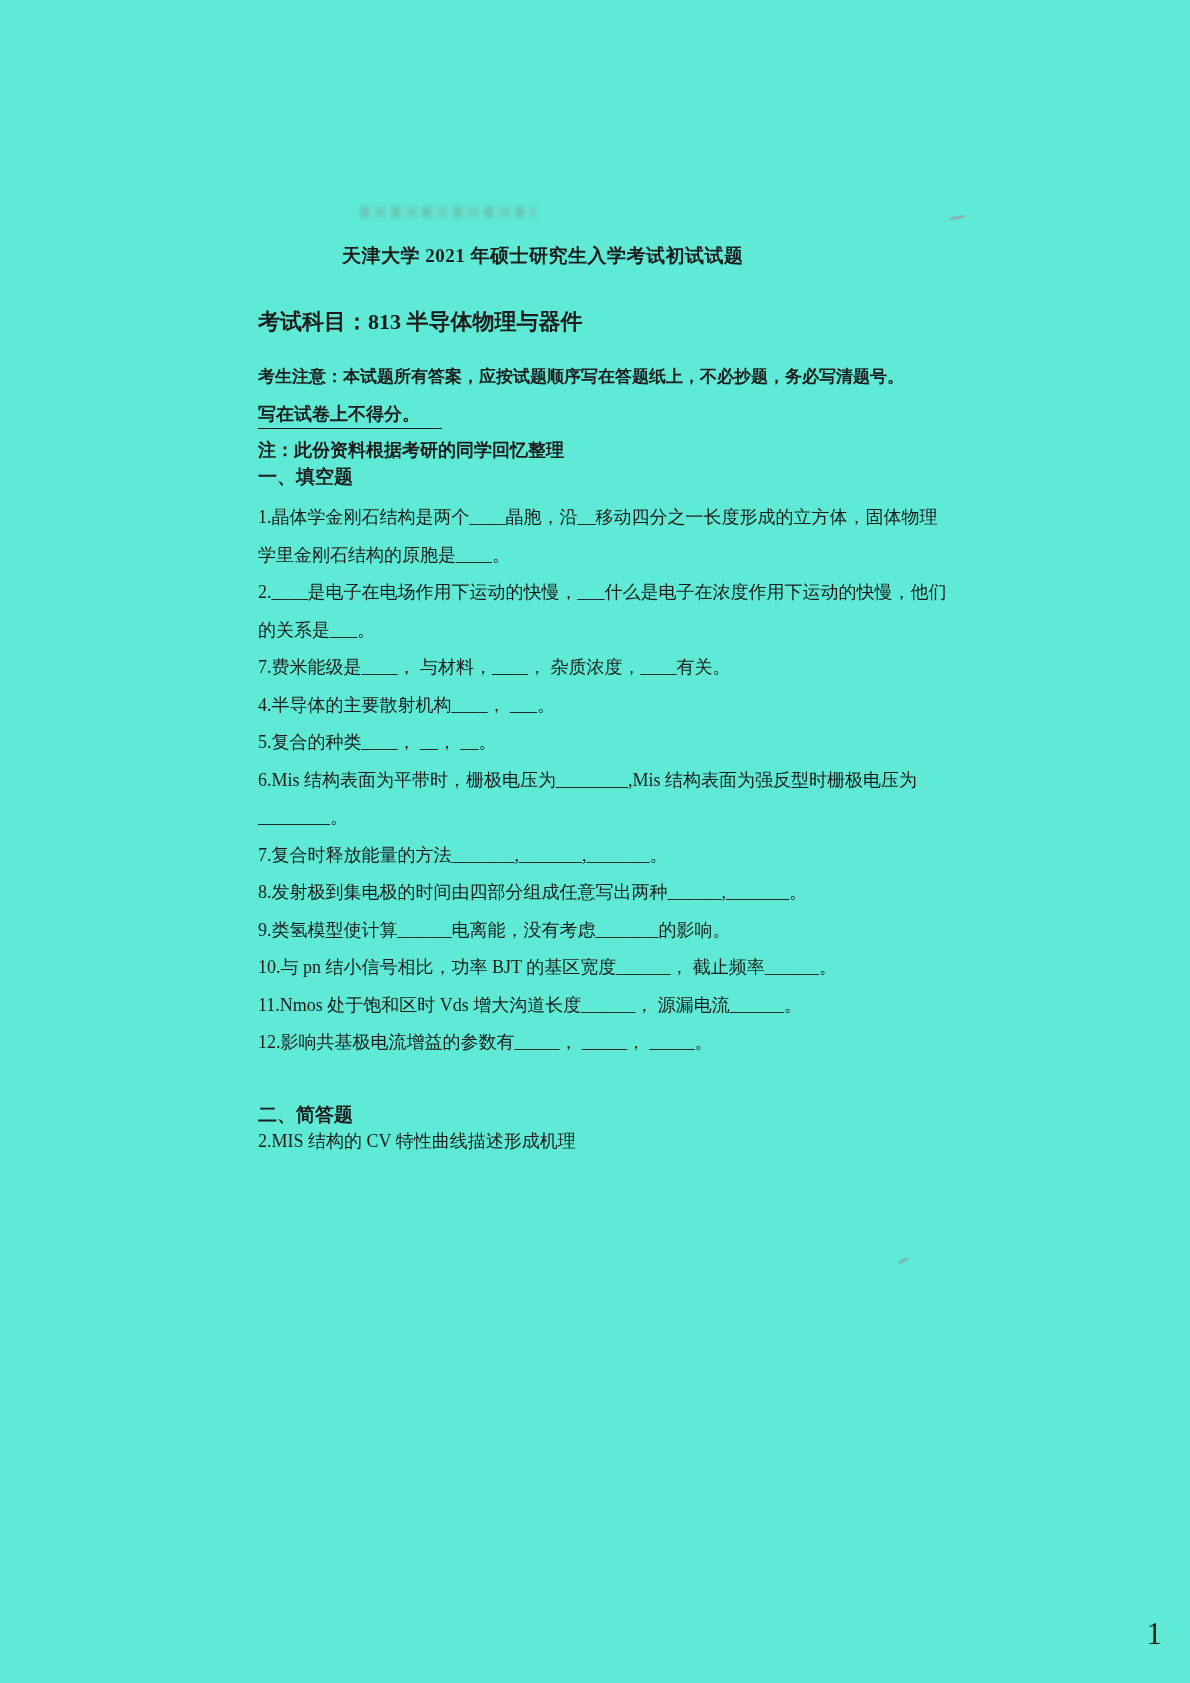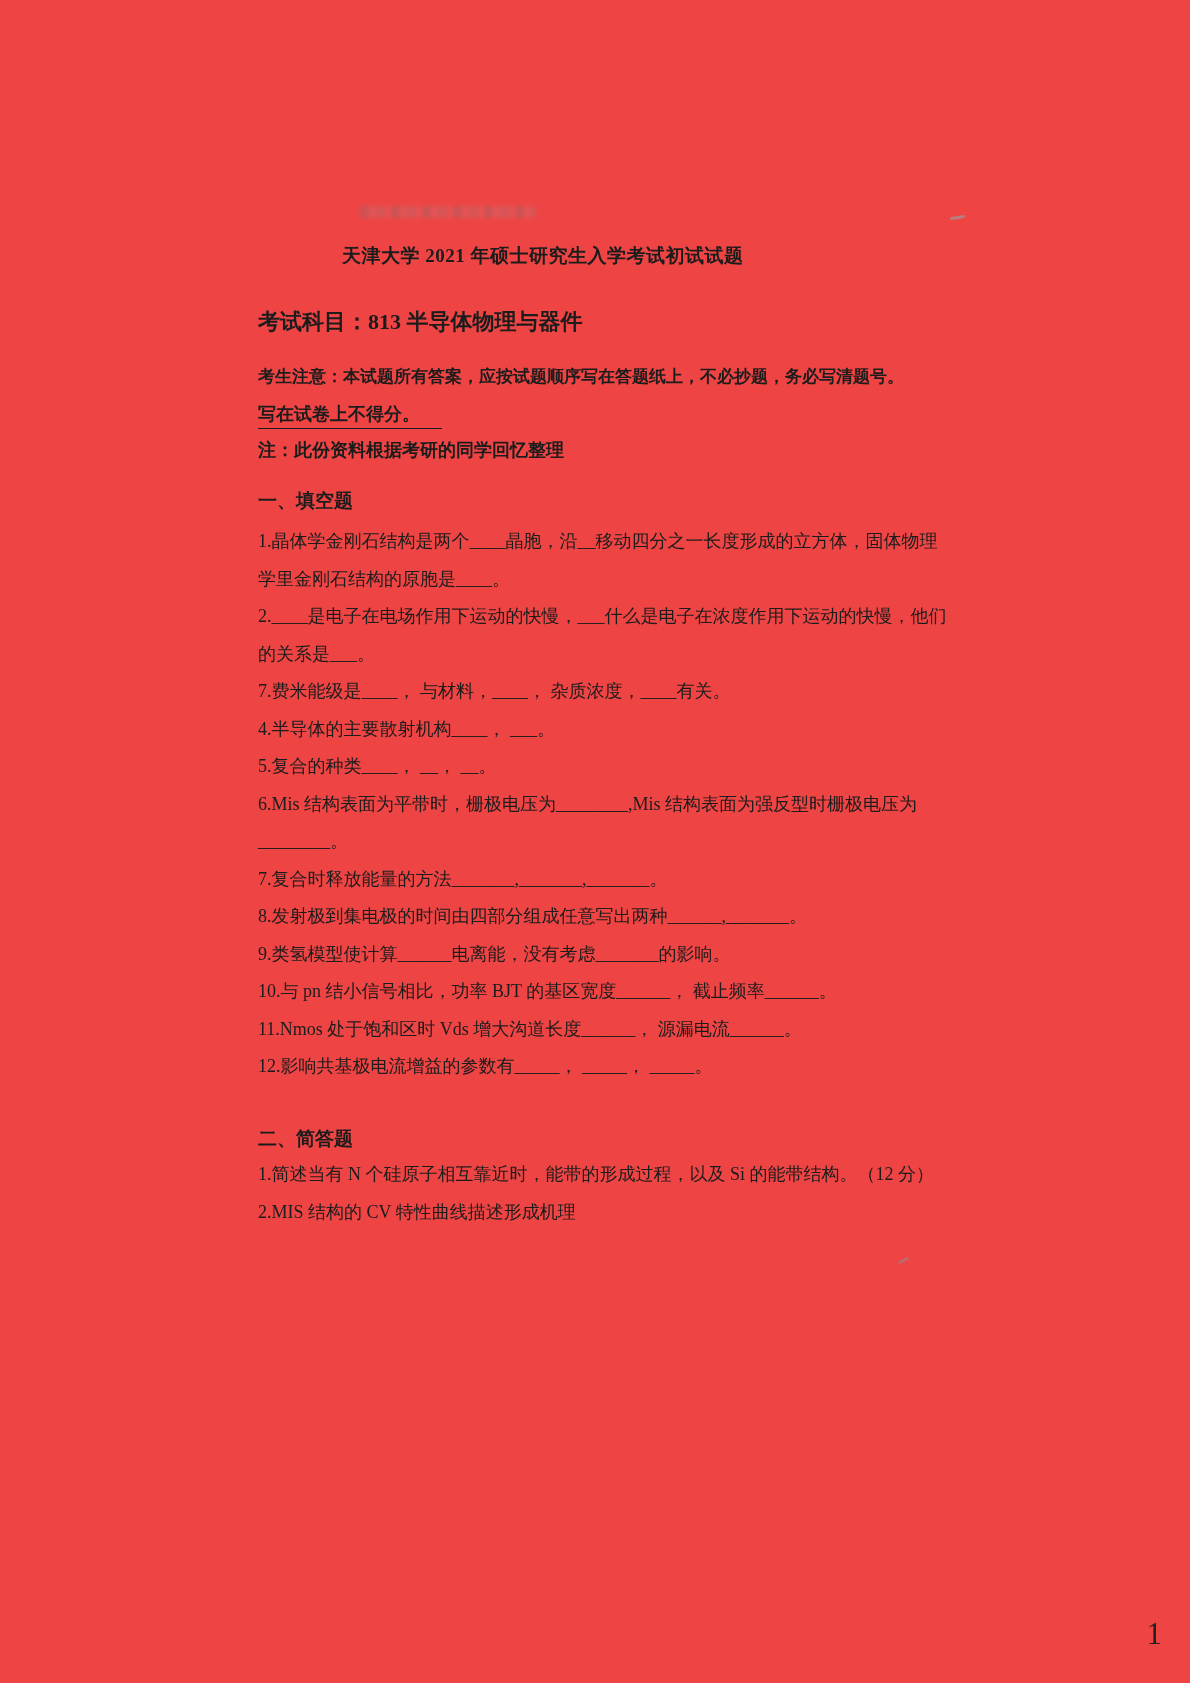--- a/index.html
+++ b/index.html
@@ -1,20 +1,20 @@
 <!DOCTYPE html>
 <html><head>
 <meta charset="utf-8">
 <style>
   html, body { margin: 0; padding: 0; background: #ffffff; }
   .page {
     position: relative;
     width: 1190px;
     height: 1683px;
-    background: #ef4444;
+    background: #5eead4;
     overflow: hidden;
     font-family: "Liberation Serif", "DejaVu Serif", serif;
     color: #1c1c1c;
   }
   .content {
     padding: 243px 40px 0 258px;
   }
   .doc-title {
     font-size: 19px;
     font-weight: bold;
@@ -56,21 +56,21 @@
     line-height: 26px;
     margin-top: 8px;
     white-space: nowrap;
   }
   .section-heading {
     font-size: 19px;
     font-weight: bold;
     line-height: 26px;
     white-space: nowrap;
   }
-  .heading-1 { margin-top: 25px; }
+  .heading-1 { margin-top: 1px; }
   .heading-2 { margin-top: 47px; }
   .q-line {
     font-size: 18px;
     font-weight: normal;
     line-height: 26px;
     margin-bottom: 11.5px;
     white-space: nowrap;
   }
   .q-first { margin-top: 14px; }
   .s-first { margin-top: 9px; }
@@ -156,20 +156,19 @@
     <div class="q-line">________。</div>
     <div class="q-line">7.复合时释放能量的方法_______,_______,_______。</div>
     <div class="q-line">8.发射极到集电极的时间由四部分组成任意写出两种______,_______。</div>
     <div class="q-line">9.类氢模型使计算______电离能，没有考虑_______的影响。</div>
     <div class="q-line">10.与 pn 结小信号相比，功率 BJT 的基区宽度______， 截止频率______。</div>
     <div class="q-line">11.Nmos 处于饱和区时 Vds 增大沟道长度______， 源漏电流______。</div>
     <div class="q-line">12.影响共基极电流增益的参数有_____， _____， _____。</div>
 
     <div class="section-heading heading-2">二、简答题</div>
 
-    <div class="q-line s-first">1.简述当有 N 个硅原子相互靠近时，能带的形成过程，以及 Si 的能带结构。（12 分）</div>
     <div class="q-line">2.MIS 结构的 CV 特性曲线描述形成机理</div>
 
   </div>
 
   <div class="page-number">1</div>
 
 </div>
 
 </body></html>

